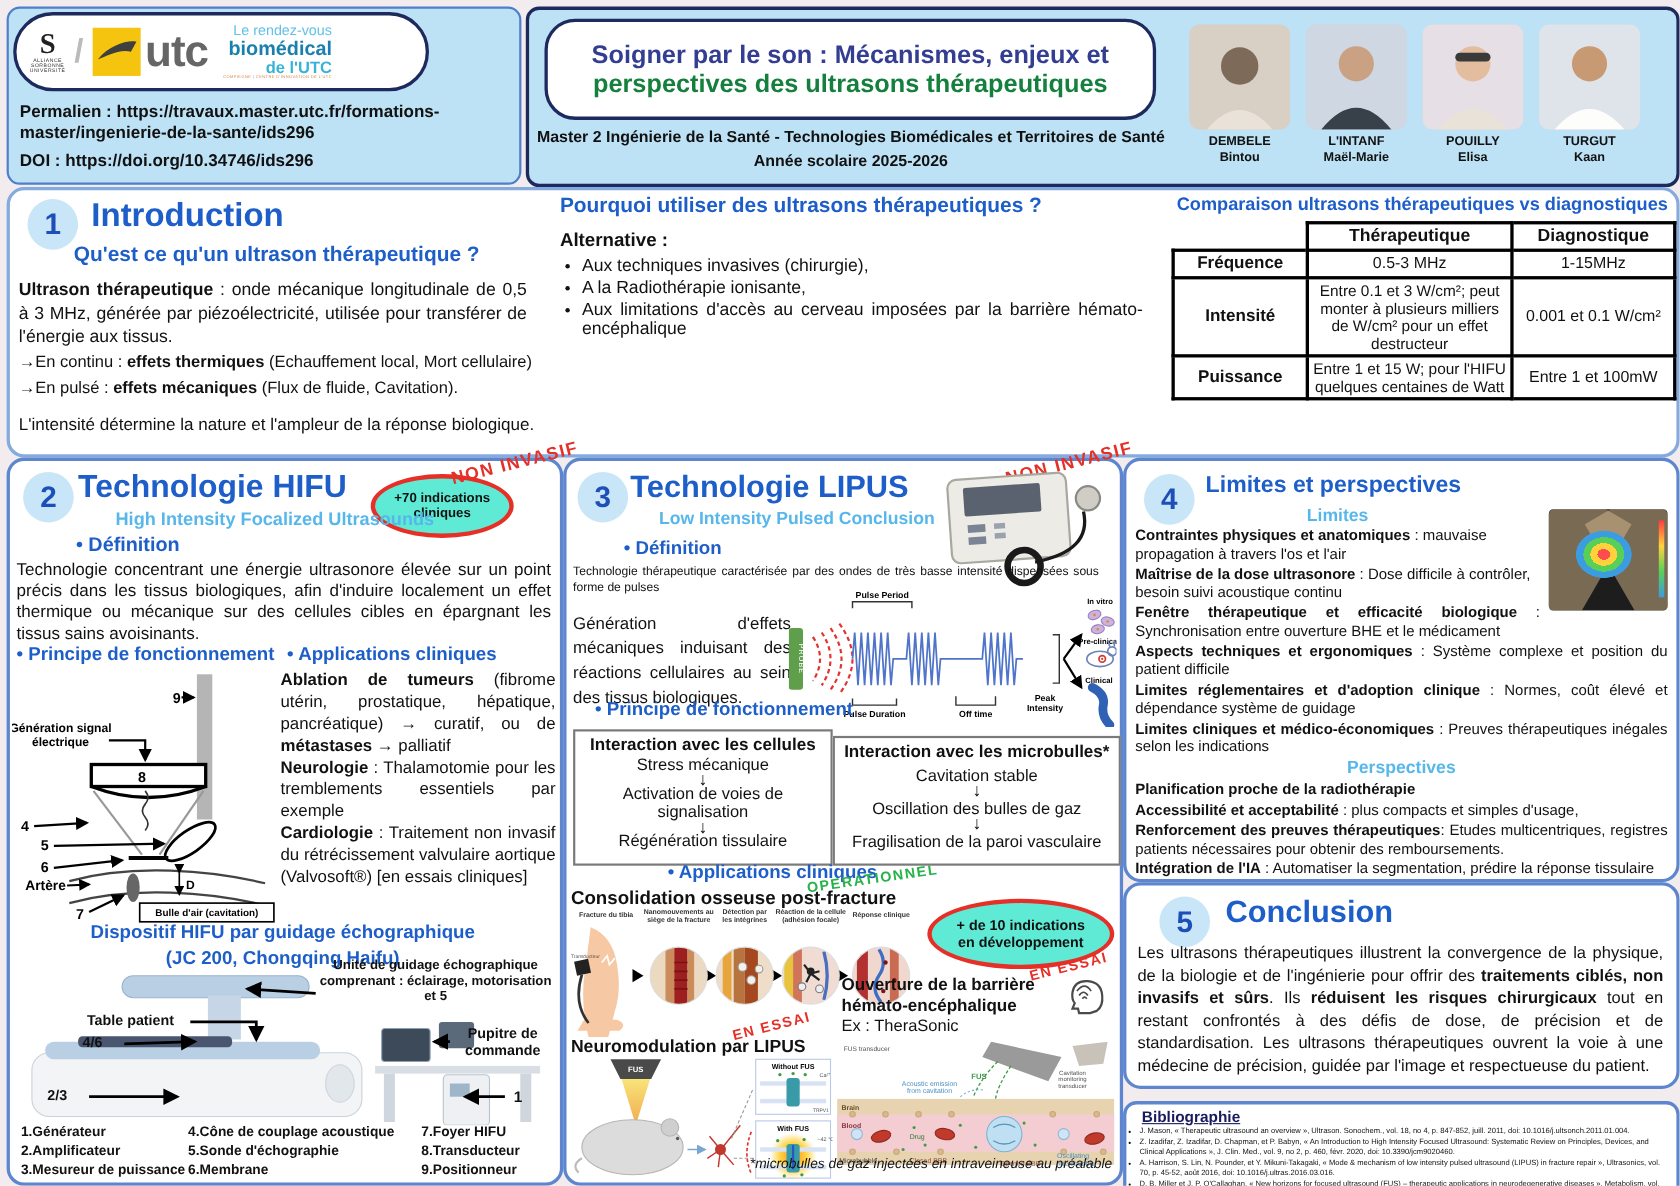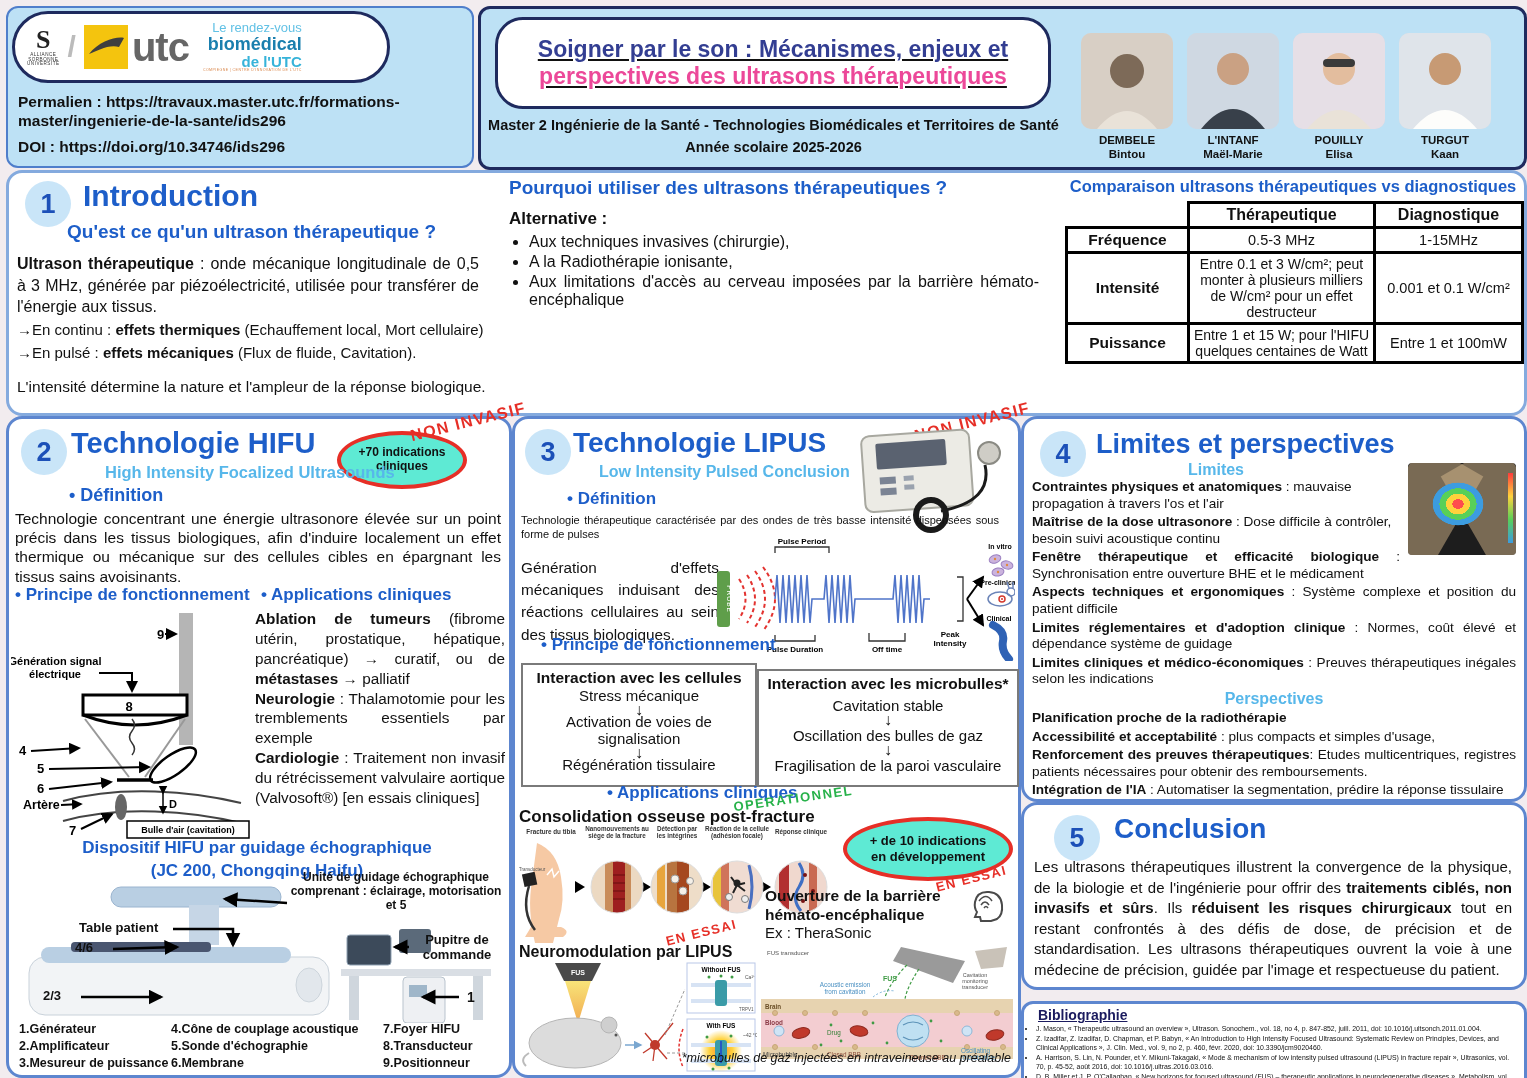--- a/index.html
+++ b/index.html
@@ -74,29 +74,29 @@
     <span>Permalien :</span>
     <span>https://travaux.master.utc.fr/formations-master/ingenierie-de-la-sante/ids296</span>
   </div>
   <div class="abs" style="left:10px;top:130px;width:446px;font-size:15.5px;font-weight:bold;">
     <span>DOI :</span>
     <span>https://doi.org/10.34746/ids296</span>
   </div>
 </div>
 
 <div class="panel" style="left:478px;top:6px;width:1043px;height:158px;border:3px solid #1e2a5e;">
-  <div class="abs" style="left:14px;top:8px;width:556px;height:92px;background:#fff;border:3px solid #1e2a5e;border-radius:28px;display:flex;flex-direction:column;align-items:center;justify-content:center;text-align:center;box-sizing:border-box;text-decoration:underline;">
+  <div class="abs" style="left:14px;top:8px;width:556px;height:92px;background:#fff;border:3px solid #1e2a5e;border-radius:28px;display:flex;flex-direction:column;align-items:center;justify-content:center;text-align:center;box-sizing:border-box;">
     <div style="font-size:23px;font-weight:bold;color:#333e92;">Soigner par le son : Mécanismes, enjeux et</div>
-    <div style="font-size:23px;font-weight:bold;color:#ec4899;">perspectives des ultrasons thérapeutiques</div>
+    <div style="font-size:23px;font-weight:bold;color:#15803d;">perspectives des ultrasons thérapeutiques</div>
   </div>
   <div class="abs" style="left:0;top:106px;width:585px;text-align:center;font-weight:bold;font-size:14.5px;line-height:1.5;">
     <div>Master 2 Ingénierie de la Santé - Technologies Biomédicales et Territoires de Santé</div>
     <div>Année scolaire  2025-2026</div>
   </div>
-  <div class="abs authors" style="left:600px;top:24px;">
+  <div class="abs authors" style="left:600px;top:13px;">
     <div class="acard">
       <div class="ph"><svg width="92" height="96" viewBox="0 0 92 96">
             <rect width="92" height="96" fill="#d8cfc5"></rect>
             <circle cx="46" cy="38" r="17" fill="#7d6a58"></circle>
             <path d="M16,96 q30,-36 60,0 z" fill="#e9e2d8"></path>
           </svg></div>
       <div class="nm">
           <div>DEMBELE</div>
           <div>Bintou</div>
         </div>
@@ -628,21 +628,21 @@
     <text x="66" y="110" font-size="6.3" fill="#8a4a3a">Closed BBB</text>
     <text x="148" y="113" font-size="6.3" fill="#8a4a3a">Opened BBB</text>
     <text x="206" y="106" font-size="6.3" fill="#4a90c2" text-anchor="start"><tspan x="200">Oscillating</tspan><tspan x="200" dy="7">microbubble</tspan></text>
   </svg>
 
   <div class="abs" style="left:140px;top:632px;width:356px;font-size:12.5px;font-style:italic;text-align:right;">*microbulles de gaz injectées en intraveineuse au préalable</div>
 </div>
 
 <div class="box" style="left:1021px;top:416px;width:500px;height:380px;">
   <div class="abs badge" style="left:16px;top:12px;">4</div>
-  <div class="abs sectitle" style="left:72px;top:10px;font-size:27px;text-align:right;">Limites et perspectives</div>
+  <div class="abs sectitle" style="left:72px;top:10px;font-size:21px;text-align:right;">Limites et perspectives</div>
   <div class="abs" style="left:8px;top:44px;width:484px;">
     <div class="mri">
         <div class="wing" style="left:-20px;transform:rotate(30deg);"></div>
         <div class="wing" style="right:-20px;transform:rotate(-30deg);"></div>
         <div class="blob"></div>
         <div class="cbar"></div>
       </div>
     <div class="lblue" style="text-align:center;font-size:16px;margin-top:-2px;">Limites</div>
     <div class="limititem"><span class="rb">Contraintes physiques et anatomiques</span><span> : mauvaise propagation à travers l'os et l'air</span></div>
     <div class="limititem"><span class="rb">Maîtrise de la dose ultrasonore</span><span> : Dose difficile à contrôler, besoin suivi acoustique continu</span></div>

